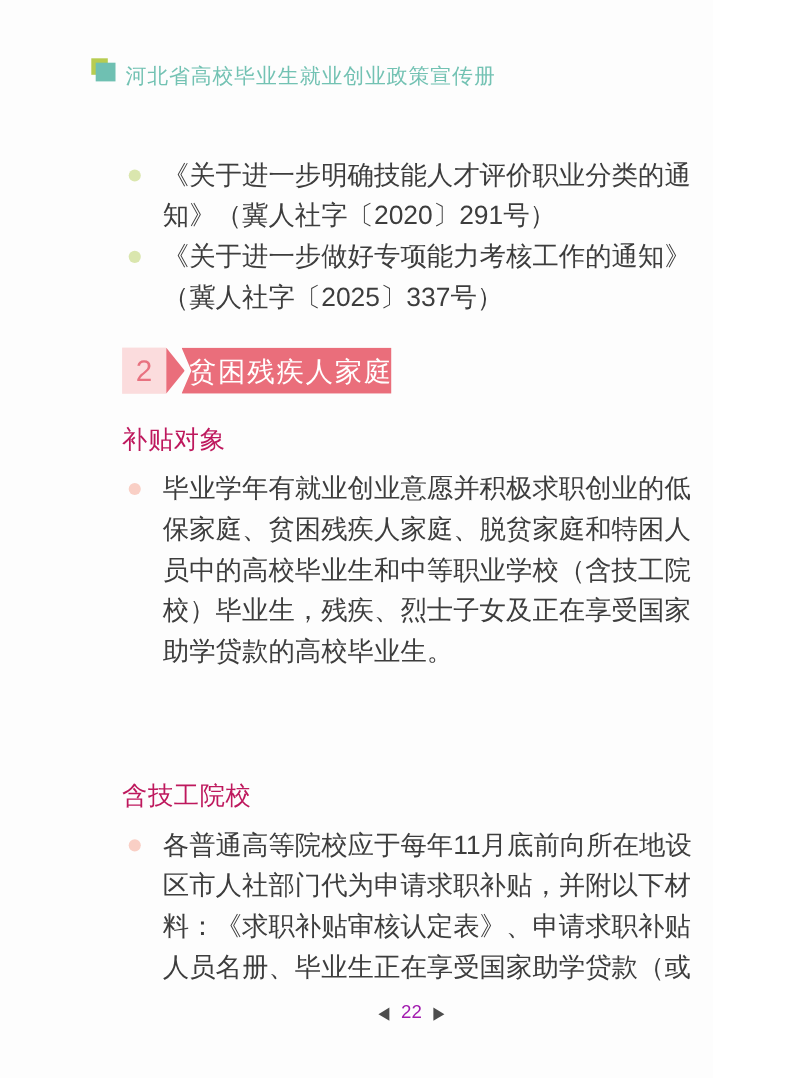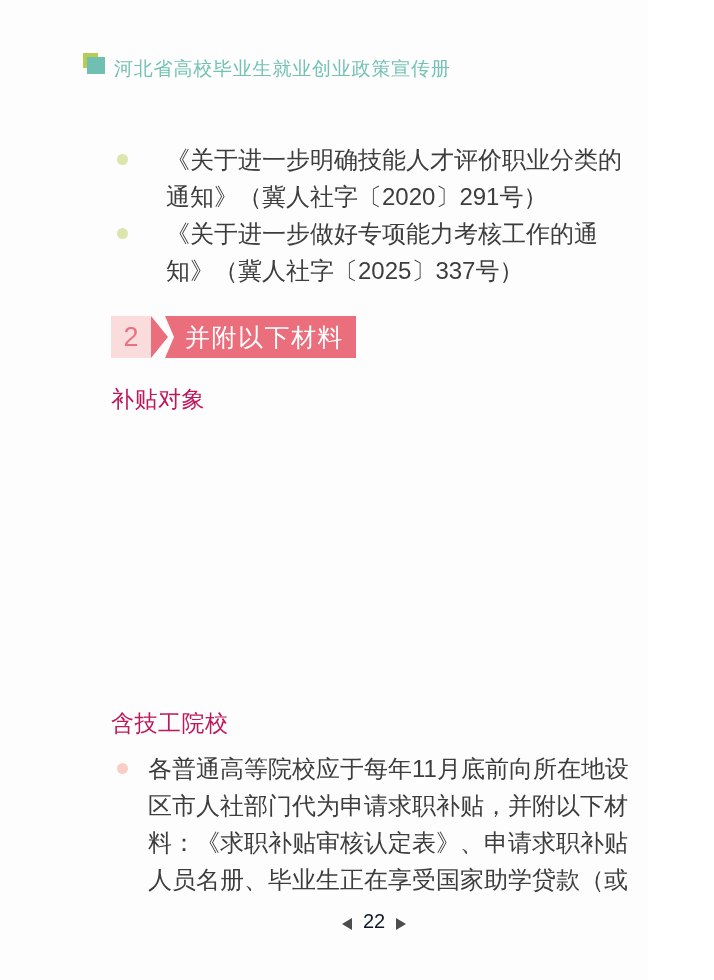--- a/index.html
+++ b/index.html
@@ -26,21 +26,21 @@
   .logo-green { position: absolute; left: 0; top: 0; width: 15px; height: 15px; background: #b7cc51; }
   .logo-teal  { position: absolute; left: 4px; top: 4px; width: 18px; height: 17px; background: #6fc0b2; }
   .header-title {
     margin-left: 7px; padding-top: 3px;
     font-size: 19px; letter-spacing: 0.8px;
     color: #73c2b3; white-space: nowrap;
   }
 
   
   .doc-list { position: absolute; left: 111px; top: 141px; width: 525px; }
-  .list-row { display: flex; gap: 18px; }
+  .list-row { display: flex; }
   .bullet {
     flex: 0 0 auto; width: 11px; height: 11px;
     border-radius: 50%; margin: 13px 0 0 6px;
   }
   .bullet-green { background: #dae6ae; }
   .bullet-pink  { background: #f9cfc5; }
   .item-text {
     margin-left: 20px; width: 492px;
     font-size: 24px; line-height: 37px; color: #3d3d3d;
   }
@@ -81,21 +81,21 @@
   
   .footer {
     position: absolute; left: 0; top: 912px; width: 714px;
     display: flex; align-items: center; justify-content: center;
     transform: translateX(17px);
   }
   .arrow { width: 0; height: 0; border-style: solid; }
   .arrow-left  { border-width: 6px 10px 6px 0; border-color: transparent #4d4d4d transparent transparent; }
   .arrow-right { border-width: 6px 0 6px 10px; border-color: transparent transparent transparent #4d4d4d; }
   .page-number {
-    margin: 0 11px; font-size: 20px; color: #0f172a;
+    margin: 0 11px; font-size: 17px; color: #a21caf;
     position: relative; top: -2px;
   }
 </style>
 </head>
 <body>
 
 <div class="page">
 
   <div class="header">
     <div class="logo">
@@ -112,25 +112,29 @@
     </div>
     <div class="list-row">
       <span class="bullet bullet-green"></span>
       <div class="item-text">《关于进一步做好专项能力考核工作的通知》（冀人社字〔2025〕337号）</div>
     </div>
   </div>
 
   <div class="banner">
     <div class="banner-num">2</div>
     <div class="banner-arrow"></div>
-    <div class="banner-title">并附以下材料</div>
+    <div class="banner-title">贫困残疾人家庭</div>
   </div>
 
   <div class="sub sub-1">
     <div class="sub-heading">补贴对象</div>
+    <div class="sub-body">
+      <span class="bullet bullet-pink"></span>
+      <div class="item-text">毕业学年有就业创业意愿并积极求职创业的低保家庭、贫困残疾人家庭、脱贫家庭和特困人员中的高校毕业生和中等职业学校（含技工院校）毕业生，残疾、烈士子女及正在享受国家助学贷款的高校毕业生。</div>
+    </div>
   </div>
 
   <div class="sub sub-2">
   </div>
 
   <div class="sub sub-3">
     <div class="sub-heading">含技工院校</div>
     <div class="sub-body">
       <span class="bullet bullet-pink"></span>
       <div class="item-text">各普通高等院校应于每年11月底前向所在地设区市人社部门代为申请求职补贴，并附以下材料：《求职补贴审核认定表》、申请求职补贴人员名册、毕业生正在享受国家助学贷款（或</div>

